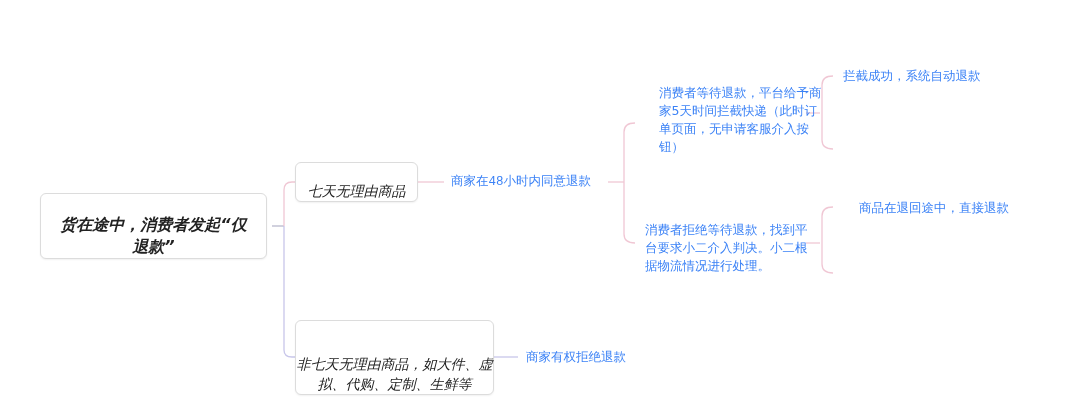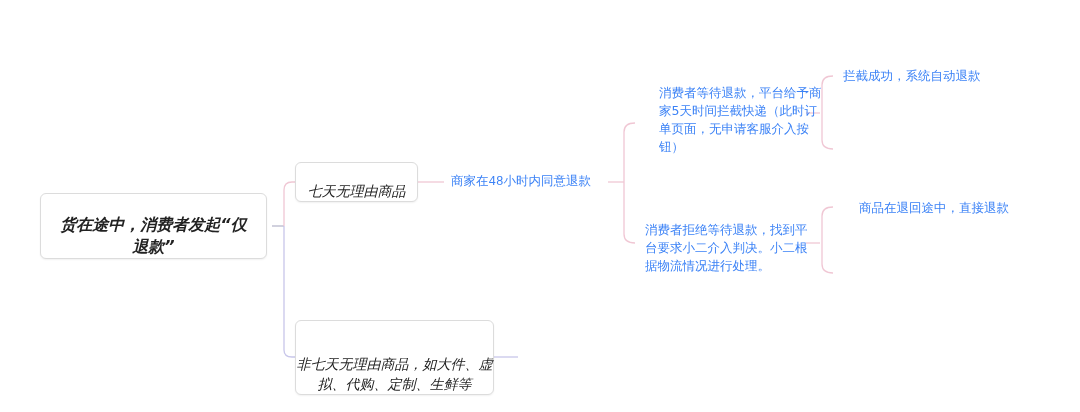--- a/index.html
+++ b/index.html
@@ -113,20 +113,23 @@
   </div>
 
   <div class="node l1b">
     <span>非七天无理由商品，如大件、虚拟、代购、定制、生鲜等</span>
   </div>
 
   <div class="label l2a">
     <span>商家在48小时内同意退款</span>
   </div>
 
+  <div class="label l2b">
+    <span>商家有权拒绝退款</span>
+  </div>
 
   <div class="label l3a">
     <span>消费者等待退款，平台给予商家5天时间拦截快递（此时订单页面，无申请客服介入按钮）</span>
   </div>
 
   <div class="label l3b">
     <span>消费者拒绝等待退款，找到平台要求小二介入判决。小二根据物流情况进行处理。</span>
   </div>
 
   <div class="label l4a">

